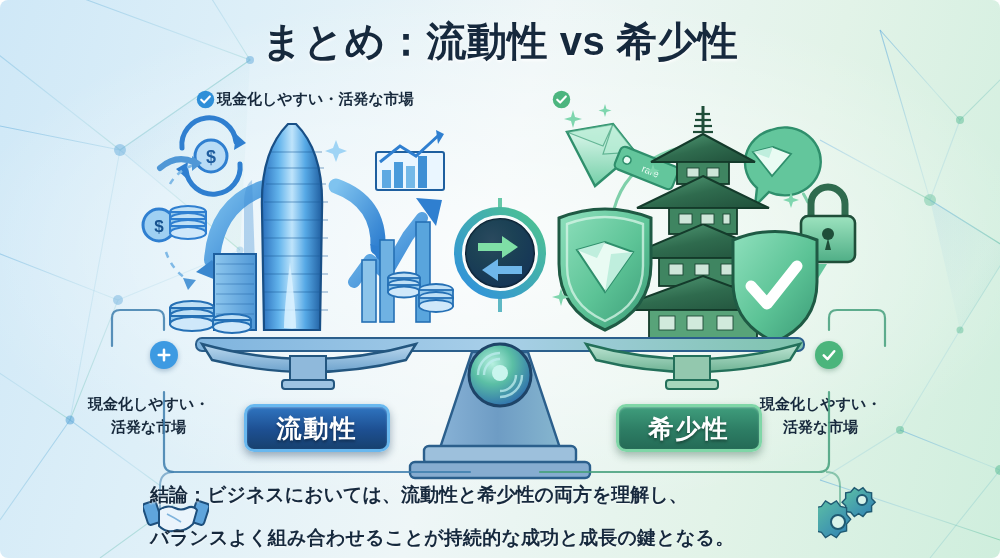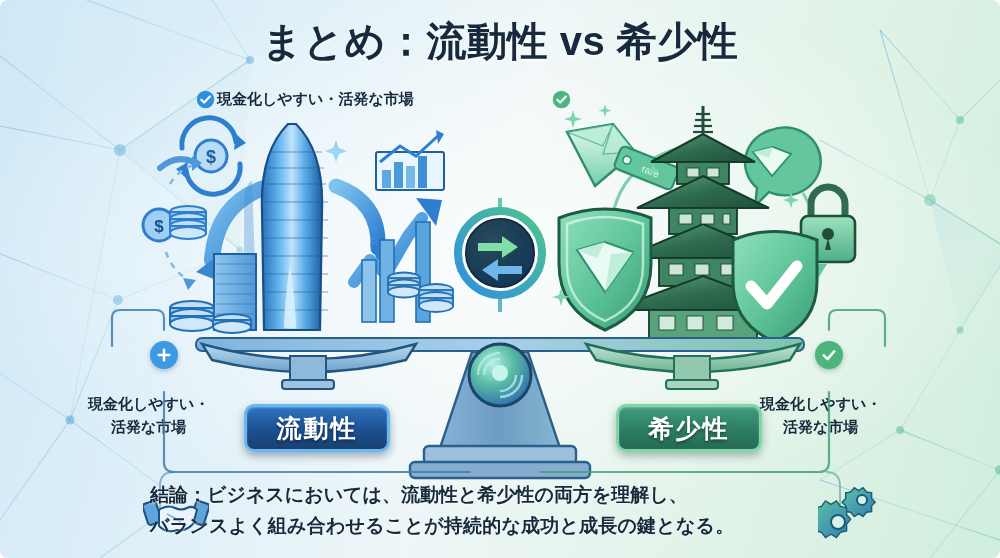--- a/index.html
+++ b/index.html
@@ -74,21 +74,21 @@
   .badge.plus{left:150px;top:341px;background:#3d9ae2;box-shadow:0 2px 5px rgba(20,70,120,.3);}
   .badge.check{left:815px;top:341px;background:#4bb57c;box-shadow:0 2px 5px rgba(20,90,60,.3);}
 
   
   .concl-frame{position:absolute;left:0;top:0;width:1000px;height:558px;pointer-events:none;}
   .concl{
     position:absolute;left:150px;top:480px;width:700px;text-align:left;
     font-size:19px;font-weight:bold;color:#16293d;line-height:1.62;
     text-shadow:0 1px 2px rgba(255,255,255,.8);
   }
-  .concl .l2{letter-spacing:.2px;}
+  .concl .l2{letter-spacing:.2px;margin-top:12px;}
   .icon-abs{position:absolute;}
 </style>
 </head>
 <body>
 
 <div id="stage">
 
   <svg class="bgnet" viewBox="0 0 1000 558" preserveAspectRatio="none">
     <defs>
       <linearGradient id="netg" x1="0" y1="0" x2="1" y2="1">

